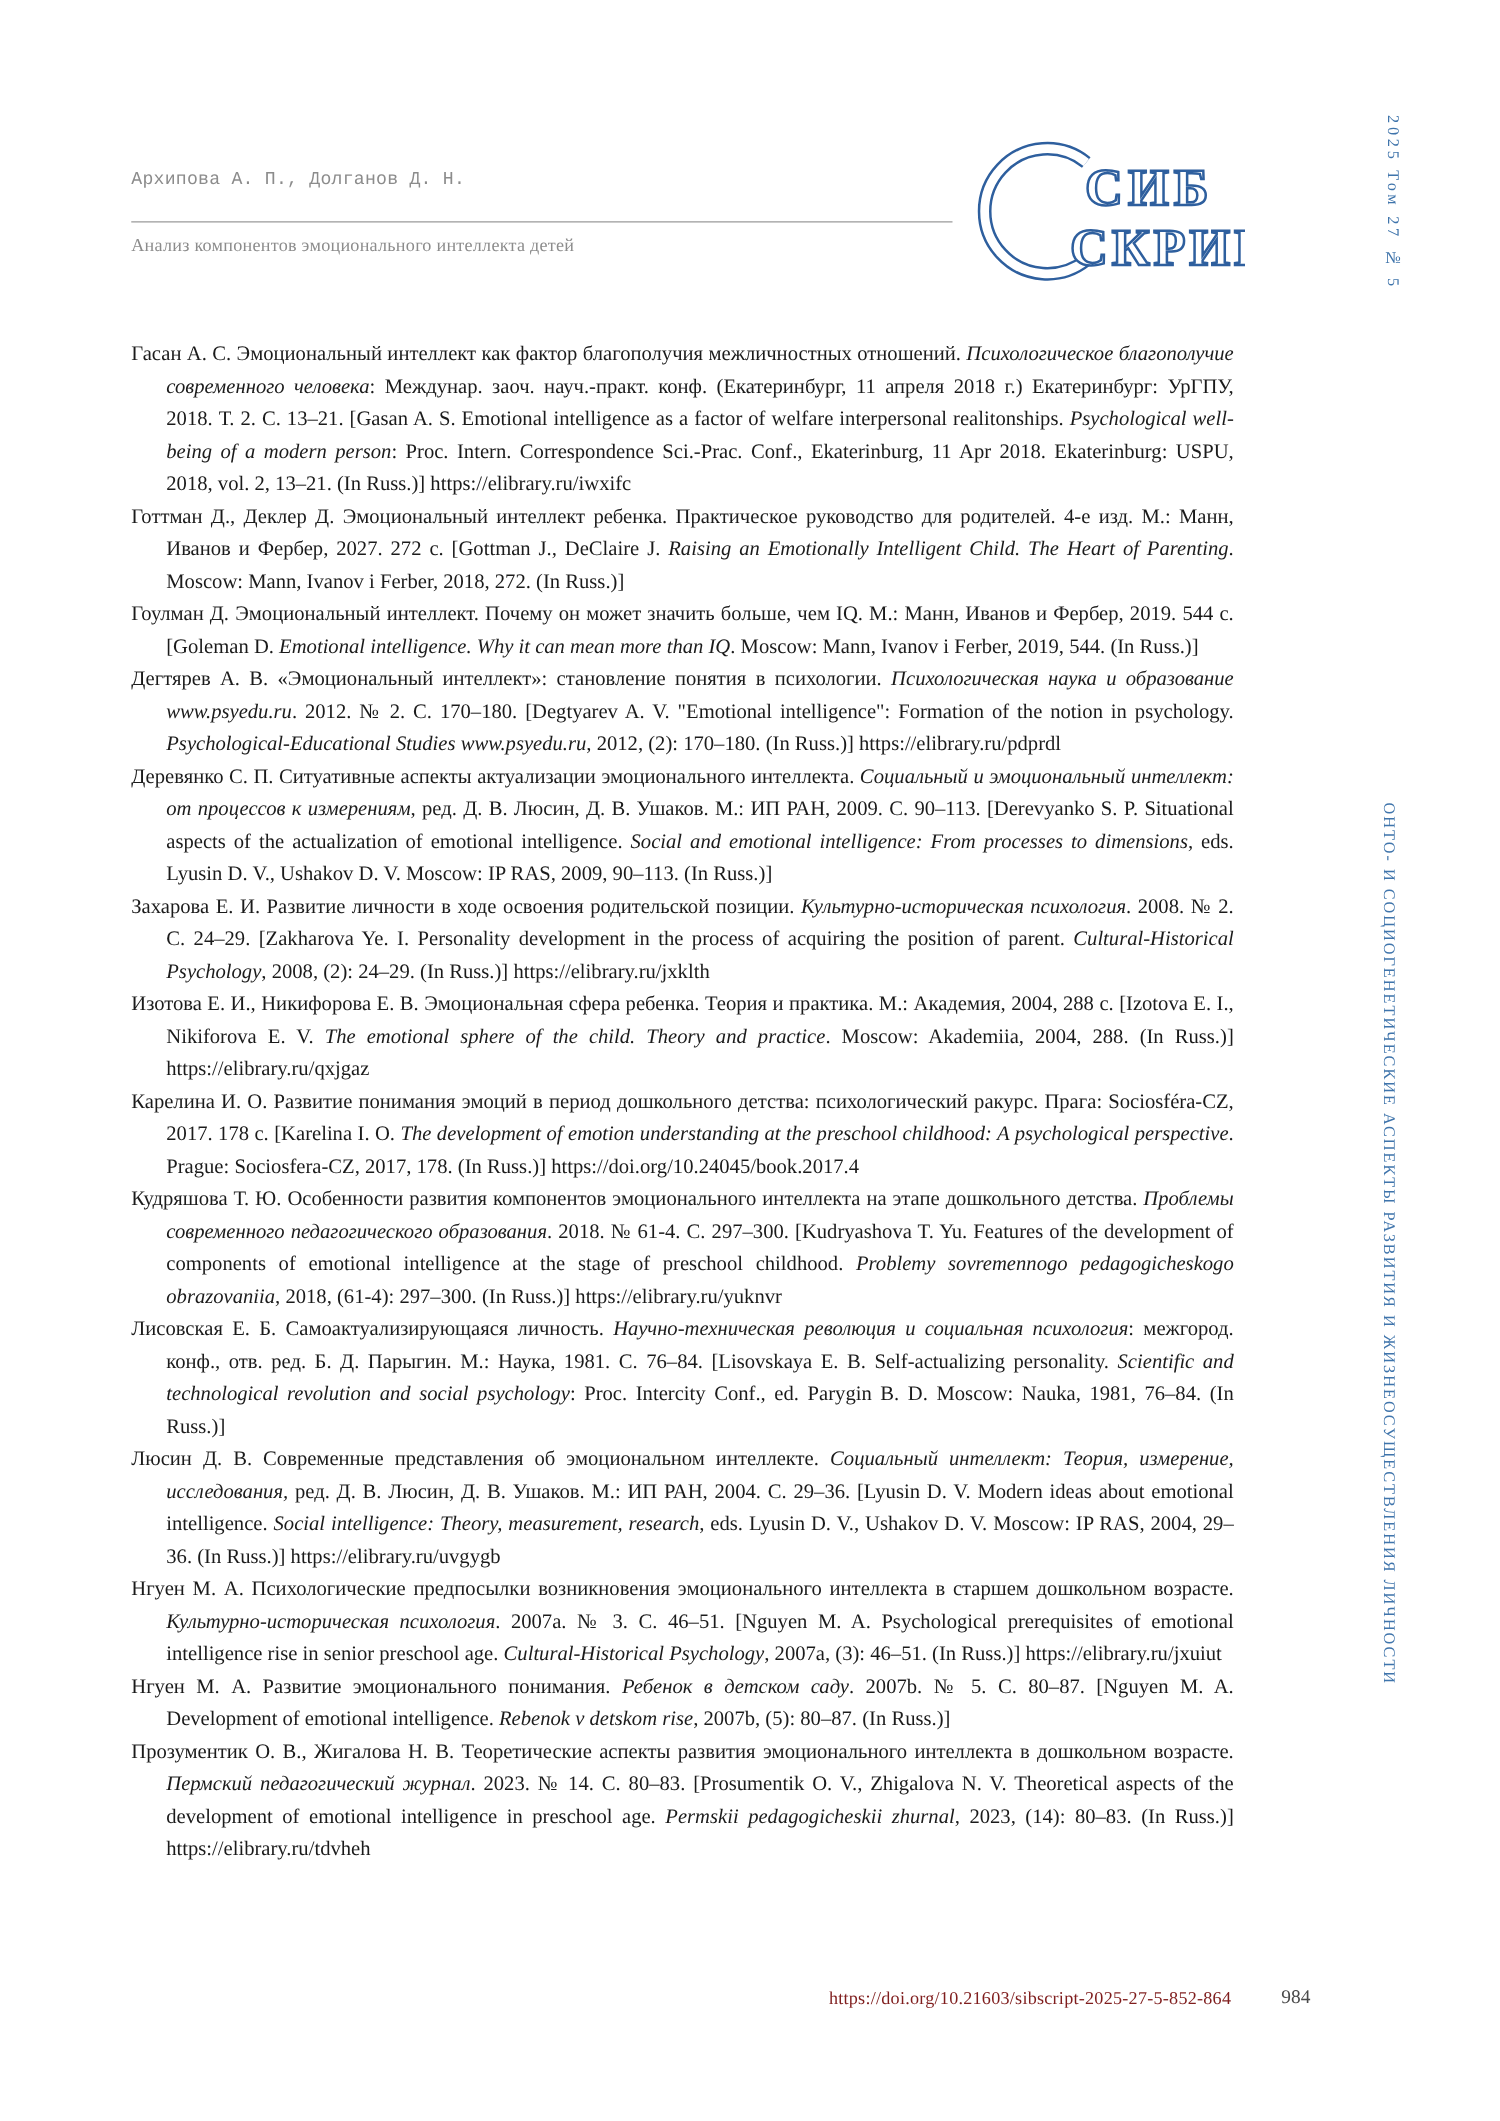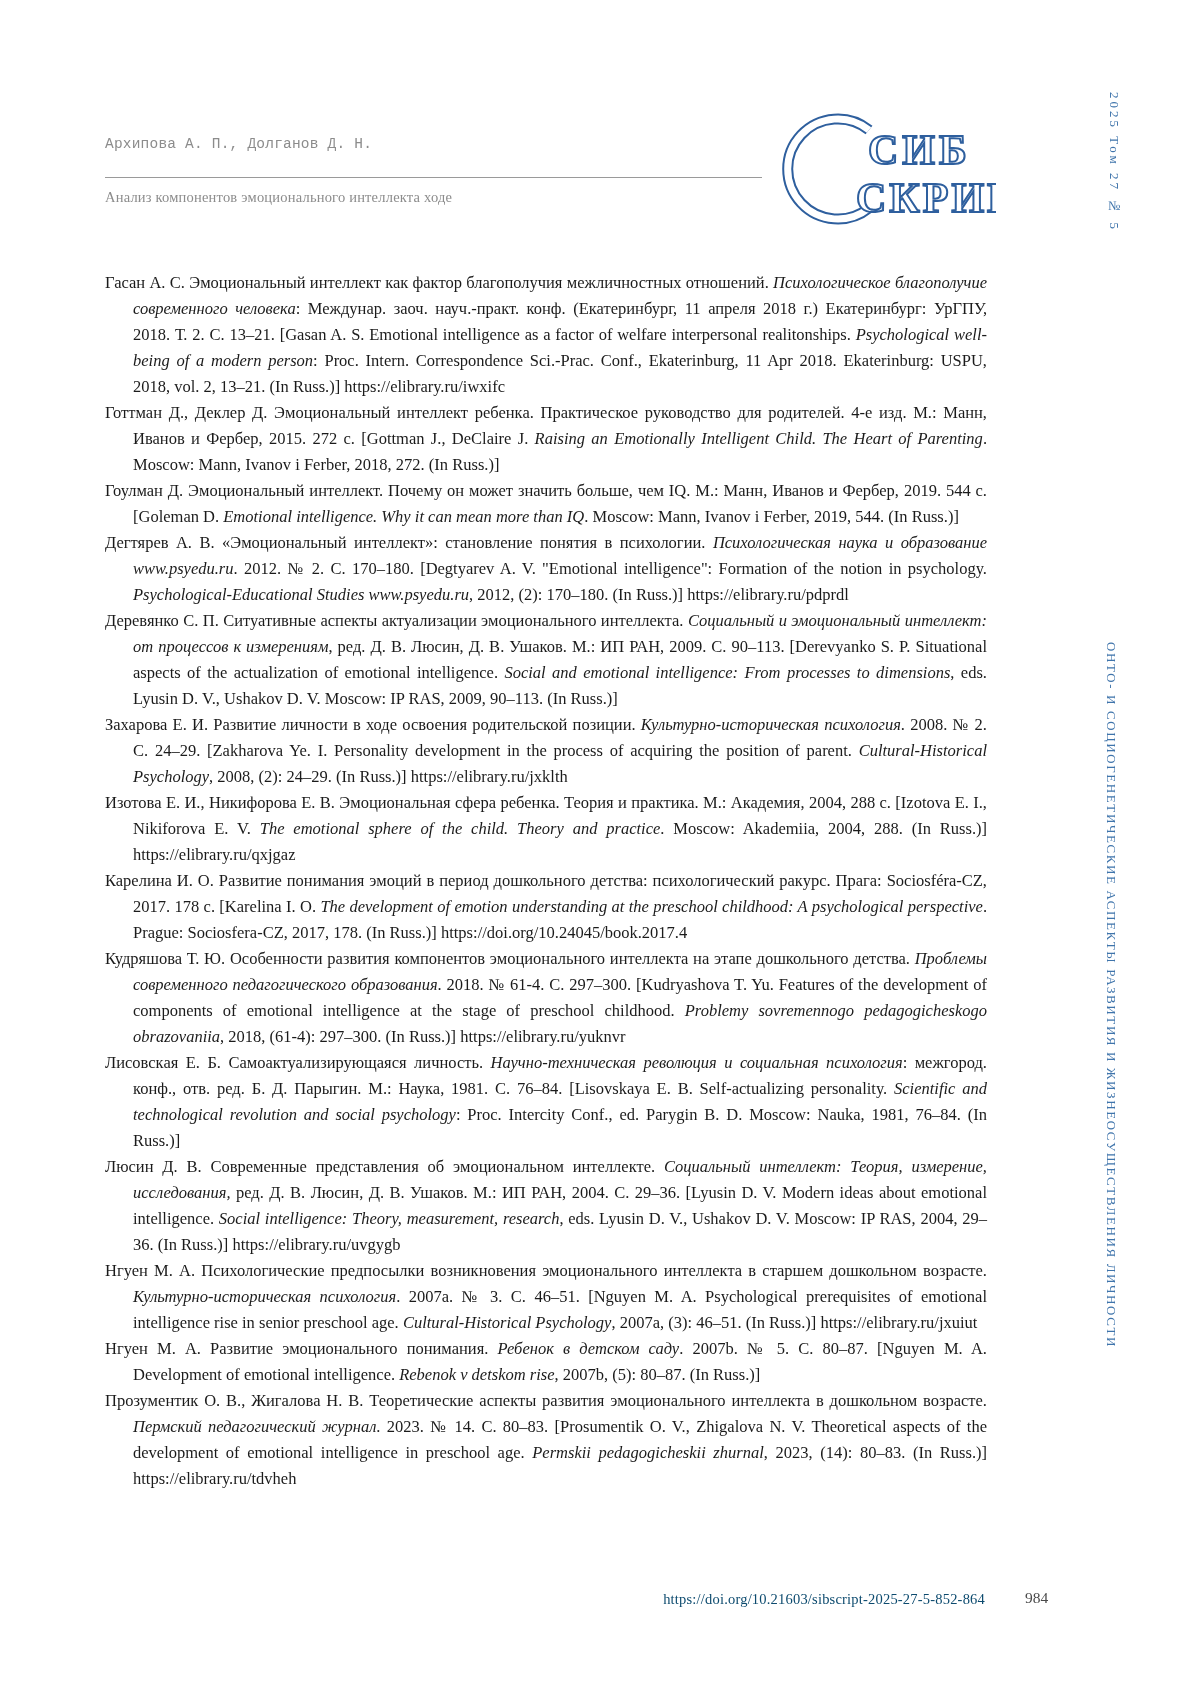--- a/index.html
+++ b/index.html
@@ -32,49 +32,49 @@
   }
   .references{
     position:absolute;left:105px;top:270px;width:882px;
     font-size:16.5px;line-height:26px;text-align:justify;
     hyphens:auto;
   }
   .ref{margin:0;padding-left:28px;text-indent:-28px;}
   .it{font-style:italic;}
   .lnk{color:#1b1b1b;text-decoration:none;cursor:pointer;}
   .footer-doi{
-    position:absolute;right:215px;top:1591px;font-size:14.5px;color:#0c4a6e;
+    position:absolute;right:215px;top:1591px;font-size:14.5px;color:#7f1d1d;
     letter-spacing:.2px;
   }
   .page-number{
     position:absolute;left:1025px;top:1589px;font-size:15.5px;color:#4a4a4a;
   }
 </style>
 </head>
 <body>
 
 <div class="running-author">Архипова А. П., Долганов Д. Н.</div>
 <div class="header-rule"></div>
-<div class="running-title">Анализ компонентов эмоционального интеллекта ходе</div>
+<div class="running-title">Анализ компонентов эмоционального интеллекта детей</div>
 
 <svg class="logo" viewBox="0 0 218 122" xmlns="http://www.w3.org/2000/svg">
   <g>
     <path d="M 91 22 A 50 50 0 1 0 91 100" fill="none" stroke="#2e5f9e" stroke-width="11"></path>
     <path d="M 91 22 A 50 50 0 1 0 91 100" fill="none" stroke="#ffffff" stroke-width="7"></path>
   </g>
   <text x="90" y="56" font-family="Liberation Serif, serif" font-size="42" font-weight="bold" letter-spacing="4" fill="#ffffff" stroke="#2e5f9e" stroke-width="2">СИБ</text>
   <text x="78" y="104" font-family="Liberation Serif, serif" font-size="42" font-weight="bold" letter-spacing="3" fill="#ffffff" stroke="#2e5f9e" stroke-width="2">СКРИПТ</text>
 </svg>
 
 <div class="volume-info">2025 Том 27 № 5</div>
 <div class="section-title">ОНТО- И СОЦИОГЕНЕТИЧЕСКИЕ АСПЕКТЫ РАЗВИТИЯ И ЖИЗНЕОСУЩЕСТВЛЕНИЯ ЛИЧНОСТИ</div>
 
 <div class="references">
     <p class="ref"><span>Гасан А. С. Эмоциональный интеллект как фактор благополучия межличностных отношений. </span><span class="it">Психологическое благополучие современного человека</span><span>: Междунар. заоч. науч.-практ. конф. (Екатеринбург, 11 апреля 2018 г.) Екатеринбург: УрГПУ, 2018. Т. 2. С. 13–21. [Gasan A. S. Emotional intelligence as a factor of welfare interpersonal realitonships. </span><span class="it">Psychological well-being of a modern person</span><span>: Proc. Intern. Correspondence Sci.-Prac. Conf., Ekaterinburg, 11 Apr 2018. Ekaterinburg: USPU, 2018, vol. 2, 13–21. (In Russ.)] </span><span class="lnk">https://elibrary.ru/iwxifc</span></p>
-    <p class="ref"><span>Готтман Д., Деклер Д. Эмоциональный интеллект ребенка. Практическое руководство для родителей. 4-е изд. М.: Манн, Иванов и Фербер, 2015. 272 с. [Gottman J., DeClaire J. </span><span class="it">Raising an Emotionally Intelligent Child. The Heart of Parenting</span><span>. Moscow: Mann, Ivanov i Ferber, 2018, 272. (In Russ.)]</span></p>
+    <p class="ref"><span>Готтман Д., Деклер Д. Эмоциональный интеллект ребенка. Практическое руководство для родителей. 4-е изд. М.: Манн, Иванов и Фербер, 2027. 272 с. [Gottman J., DeClaire J. </span><span class="it">Raising an Emotionally Intelligent Child. The Heart of Parenting</span><span>. Moscow: Mann, Ivanov i Ferber, 2018, 272. (In Russ.)]</span></p>
     <p class="ref"><span>Гоулман Д. Эмоциональный интеллект. Почему он может значить больше, чем IQ. М.: Манн, Иванов и Фербер, 2019. 544 с. [Goleman D. </span><span class="it">Emotional intelligence. Why it can mean more than IQ</span><span>. Moscow: Mann, Ivanov i Ferber, 2019, 544. (In Russ.)]</span></p>
     <p class="ref"><span>Дегтярев А. В. «Эмоциональный интеллект»: становление понятия в психологии. </span><span class="it">Психологическая наука и образование www.psyedu.ru</span><span>. 2012. № 2. С. 170–180. [Degtyarev A. V. "Emotional intelligence": Formation of the notion in psychology. </span><span class="it">Psychological-Educational Studies www.psyedu.ru</span><span>, 2012, (2): 170–180. (In Russ.)] </span><span class="lnk">https://elibrary.ru/pdprdl</span></p>
     <p class="ref"><span>Деревянко С. П. Ситуативные аспекты актуализации эмоционального интеллекта. </span><span class="it">Социальный и эмоциональный интеллект: от процессов к измерениям</span><span>, ред. Д. В. Люсин, Д. В. Ушаков. М.: ИП РАН, 2009. С. 90–113. [Derevyanko S. P. Situational aspects of the actualization of emotional intelligence. </span><span class="it">Social and emotional intelligence: From processes to dimensions</span><span>, eds. Lyusin D. V., Ushakov D. V. Moscow: IP RAS, 2009, 90–113. (In Russ.)]</span></p>
     <p class="ref"><span>Захарова Е. И. Развитие личности в ходе освоения родительской позиции. </span><span class="it">Культурно-историческая психология</span><span>. 2008. № 2. С. 24–29. [Zakharova Ye. I. Personality development in the process of acquiring the position of parent. </span><span class="it">Cultural-Historical Psychology</span><span>, 2008, (2): 24–29. (In Russ.)] </span><span class="lnk">https://elibrary.ru/jxklth</span></p>
     <p class="ref"><span>Изотова Е. И., Никифорова Е. В. Эмоциональная сфера ребенка. Теория и практика. М.: Академия, 2004, 288 с. [Izotova E. I., Nikiforova E. V. </span><span class="it">The emotional sphere of the child. Theory and practice</span><span>. Moscow: Akademiia, 2004, 288. (In Russ.)] </span><span class="lnk">https://elibrary.ru/qxjgaz</span></p>
     <p class="ref"><span>Карелина И. О. Развитие понимания эмоций в период дошкольного детства: психологический ракурс. Прага: Sociosféra-CZ, 2017. 178 с. [Karelina I. O. </span><span class="it">The development of emotion understanding at the preschool childhood: A psychological perspective</span><span>. Prague: Sociosfera-CZ, 2017, 178. (In Russ.)] </span><span class="lnk">https://doi.org/10.24045/book.2017.4</span></p>
     <p class="ref"><span>Кудряшова Т. Ю. Особенности развития компонентов эмоционального интеллекта на этапе дошкольного детства. </span><span class="it">Проблемы современного педагогического образования</span><span>. 2018. № 61-4. С. 297–300. [Kudryashova T. Yu. Features of the development of components of emotional intelligence at the stage of preschool childhood. </span><span class="it">Problemy sovremennogo pedagogicheskogo obrazovaniia</span><span>, 2018, (61-4): 297–300. (In Russ.)] </span><span class="lnk">https://elibrary.ru/yuknvr</span></p>
     <p class="ref"><span>Лисовская Е. Б. Самоактуализирующаяся личность. </span><span class="it">Научно-техническая революция и социальная психология</span><span>: межгород. конф., отв. ред. Б. Д. Парыгин. М.: Наука, 1981. С. 76–84. [Lisovskaya E. B. Self-actualizing personality. </span><span class="it">Scientific and technological revolution and social psychology</span><span>: Proc. Intercity Conf., ed. Parygin B. D. Moscow: Nauka, 1981, 76–84. (In Russ.)]</span></p>
     <p class="ref"><span>Люсин Д. В. Современные представления об эмоциональном интеллекте. </span><span class="it">Социальный интеллект: Теория, измерение, исследования,</span><span> ред. Д. В. Люсин, Д. В. Ушаков. М.: ИП РАН, 2004. С. 29–36. [Lyusin D. V. Modern ideas about emotional intelligence. </span><span class="it">Social intelligence: Theory, measurement, research</span><span>, eds. Lyusin D. V., Ushakov D. V. Moscow: IP RAS, 2004, 29–36. (In Russ.)] </span><span class="lnk">https://elibrary.ru/uvgygb</span></p>
     <p class="ref"><span>Нгуен М. А. Психологические предпосылки возникновения эмоционального интеллекта в старшем дошкольном возрасте. </span><span class="it">Культурно-историческая психология</span><span>. 2007a. № 3. С. 46–51. [Nguyen M. A. Psychological prerequisites of emotional intelligence rise in senior preschool age. </span><span class="it">Cultural-Historical Psychology</span><span>, 2007a, (3): 46–51. (In Russ.)] </span><span class="lnk">https://elibrary.ru/jxuiut</span></p>

